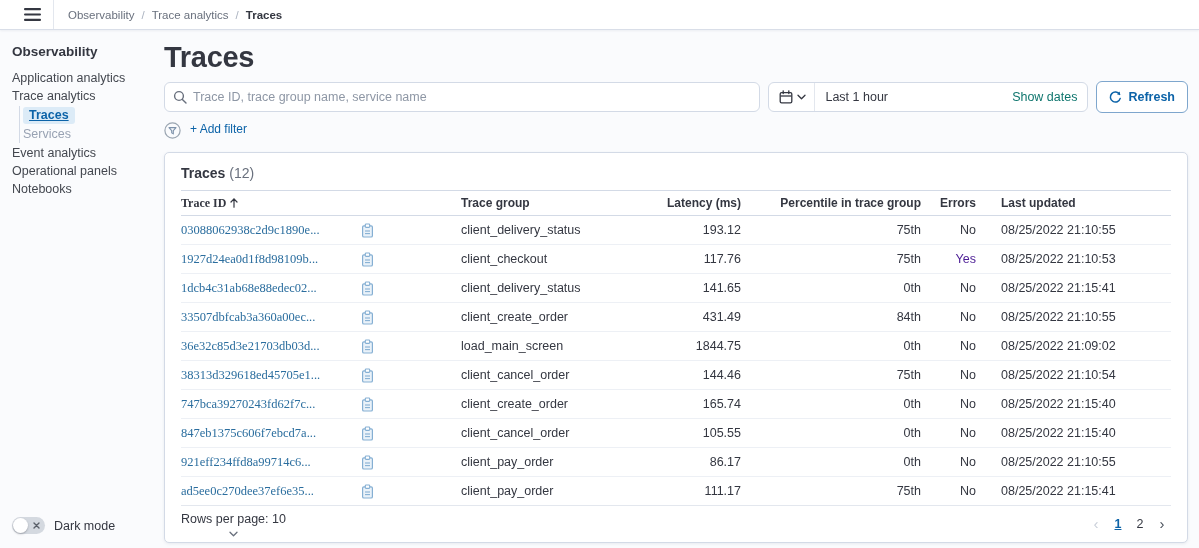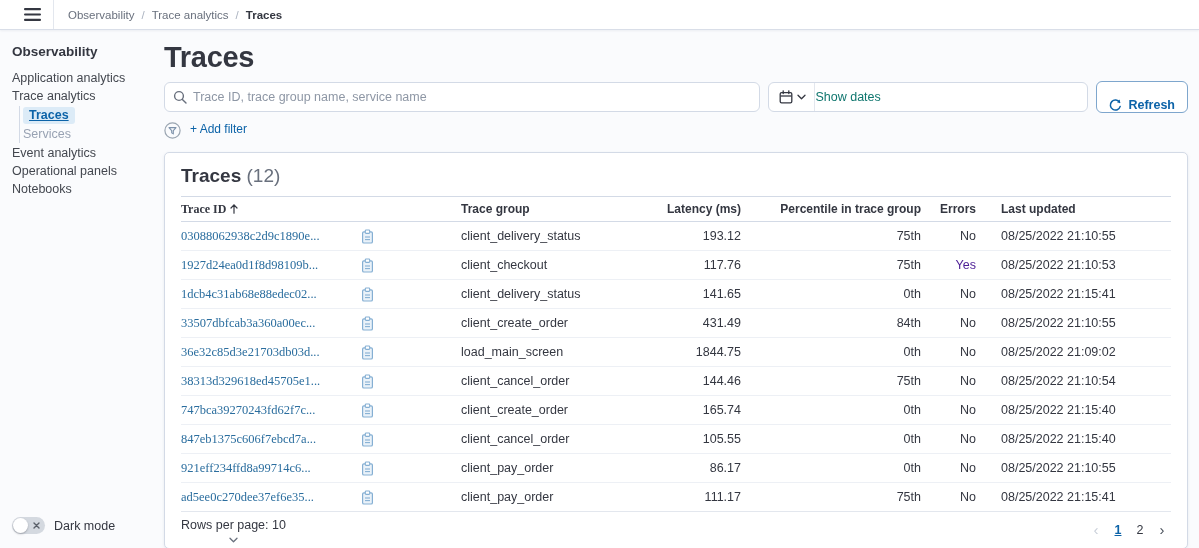--- a/index.html
+++ b/index.html
@@ -63,33 +63,33 @@
     width:320px; height:30px; background:#fff; border:1px solid #d3dae6; border-radius:6px;
     display:flex; align-items:center; flex:0 0 320px;
   }
   .dp-quick { background:none; border:none; border-right:1px solid #e3e7ee; height:100%; padding:0 8px 0 10px; display:flex; align-items:center; gap:4px; cursor:pointer; }
   .dp-value { font-size:12.5px; color:#343741; padding-left:10px; flex:1; cursor:pointer; }
   .dp-showdates { font-size:12.5px; color:#0f766e; padding-right:10px; }
 
   .refresh-btn {
     height:32px; min-width:86px; background:#fff; border:1px solid #7ea6cd; border-radius:6px;
     color:#0c63a8; font-weight:700; font-size:12.5px; font-family:inherit;
-    display:flex; align-items:flex-end; justify-content:center; gap:6px; cursor:pointer; padding:0 12px;
+    display:flex; align-items:center; justify-content:center; gap:6px; cursor:pointer; padding:0 12px;
   }
 
   .filter-row { display:flex; align-items:flex-start; gap:9px; margin-top:9px; height:20px; }
   .filter-circle { display:inline-flex; cursor:pointer; }
   .add-filter { font-size:12px; color:#0c63a8; }
 
   
   .panel {
     margin-top:10px; background:#fff; border:1px solid #d3dae6; border-radius:5px;
     box-shadow:0 1px 3px rgba(152,162,179,.18); padding:0 16px;
   }
-  .panel-title { padding:12px 0 9px; font-size:19px; }
+  .panel-title { padding:12px 0 9px; font-size:14px; }
   .pt-main { font-weight:700; color:#343741; }
   .pt-count { color:#69707d; }
 
   .t-head, .t-row { display:flex; align-items:center; }
   .t-head { border-top:1px solid #d3dae6; border-bottom:1px solid #d3dae6; height:26px; }
   .th { font-weight:700; font-size:12px; color:#343741; }
   .t-row { height:29px; border-bottom:1px solid #edf0f5; font-size:12.5px; }
   .t-row:last-child { border-bottom:1px solid #e3e7ee; }
 
   .c-id   { width:180px; overflow:hidden; white-space:nowrap;font-family:Liberation Serif, serif; }
@@ -179,20 +179,21 @@
           <svg width="14" height="14" viewBox="0 0 14 14">
             <rect x="1.2" y="2.6" width="11.6" height="10.2" rx="1.4" fill="none" stroke="#343741" stroke-width="1.3"></rect>
             <line x1="4.2" y1="0.8" x2="4.2" y2="3.6" stroke="#343741" stroke-width="1.3" stroke-linecap="round"></line>
             <line x1="9.8" y1="0.8" x2="9.8" y2="3.6" stroke="#343741" stroke-width="1.3" stroke-linecap="round"></line>
             <line x1="1.5" y1="6" x2="12.5" y2="6" stroke="#343741" stroke-width="1.3"></line>
           </svg>
           <svg width="9" height="6" viewBox="0 0 9 6">
             <path d="M1 1.2 L4.5 4.8 L8 1.2" fill="none" stroke="#343741" stroke-width="1.3" stroke-linecap="round" stroke-linejoin="round"></path>
           </svg>
         </button>
+        <span class="dp-value">Last 1 hour</span>
         <a class="dp-showdates">Show dates</a>
       </div>
 
       <button class="refresh-btn">
         <svg width="13" height="13" viewBox="0 0 13 13">
           <path d="M11.2 7.4 A5 5 0 1 1 10.6 3.4" fill="none" stroke="#0c63a8" stroke-width="1.5" stroke-linecap="round"></path>
           <path d="M10.8 0.6 L11.1 3.9 L7.9 3.2 Z" fill="#0c63a8"></path>
         </svg>
         <span>Refresh</span>
       </button>

